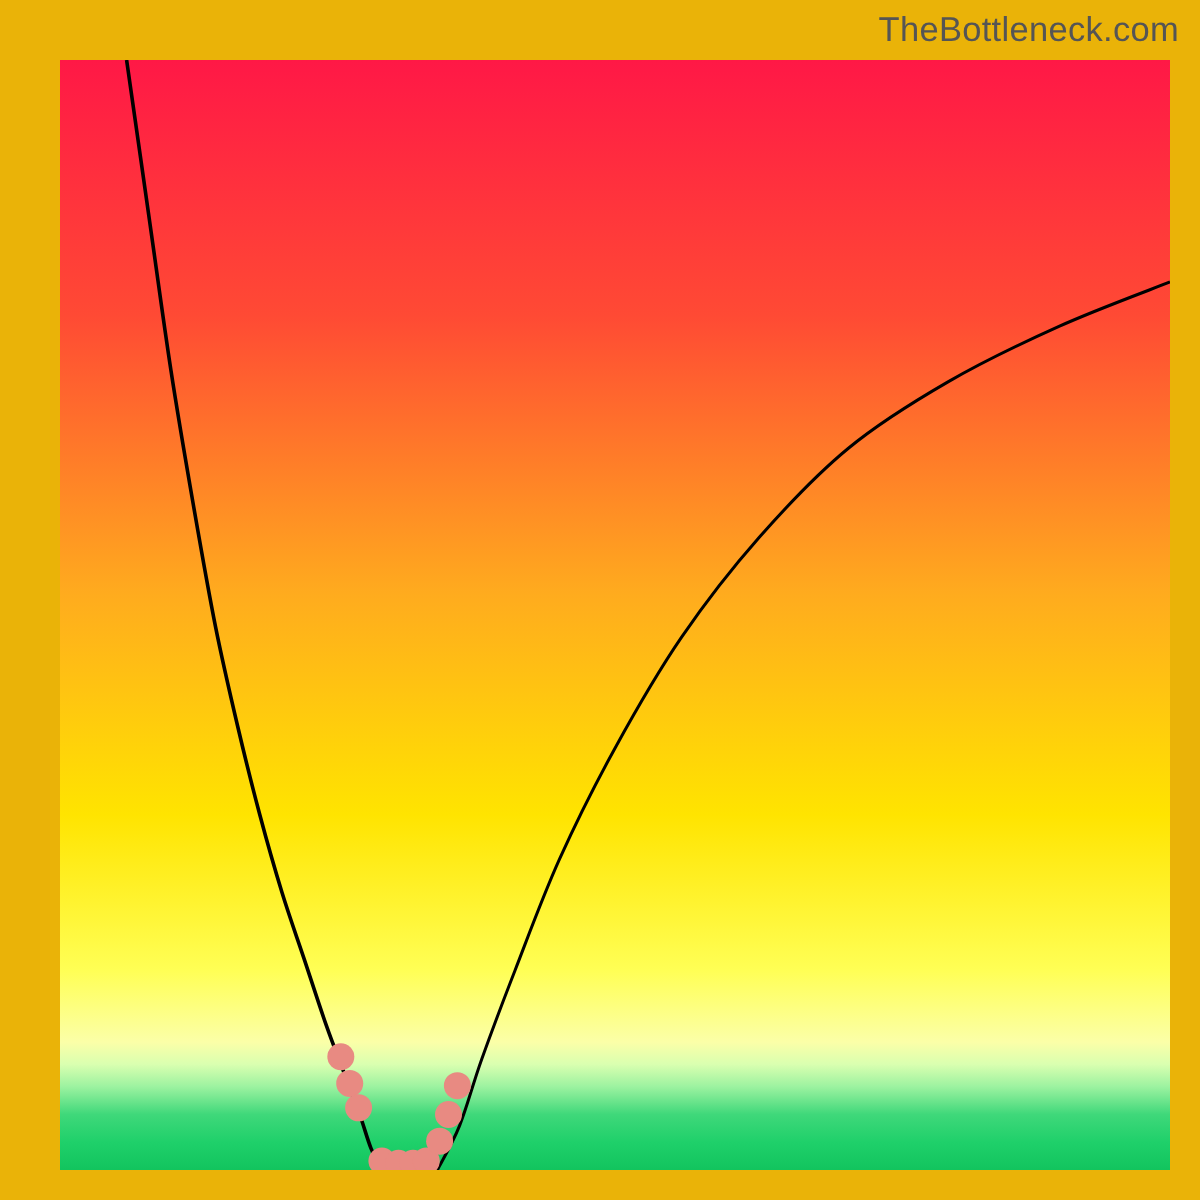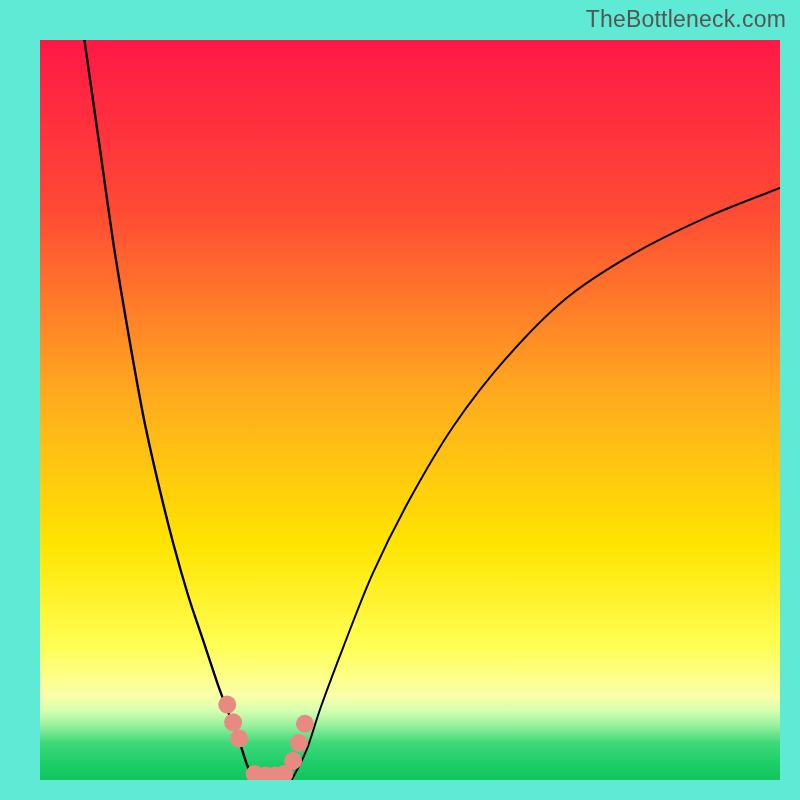--- a/index.html
+++ b/index.html
@@ -1,21 +1,21 @@
 <!DOCTYPE html>
 <html><head>
 <meta charset="utf-8">
 <style>
   * { margin: 0; padding: 0; box-sizing: border-box; }
   html, body { width: 800px; height: 800px; overflow: hidden; background: #000; }
   .frame {
     position: absolute;
     left: 0; top: 0;
     width: 800px; height: 800px;
-    background: #5eead4;
+    background: #eab308;
   }
   .plot {
     position: absolute;
     left: 40px; top: 40px;
     width: 740px; height: 740px;
     overflow: hidden;
   }
   .gradient {
     position: absolute;
     left: 0; top: 0;

